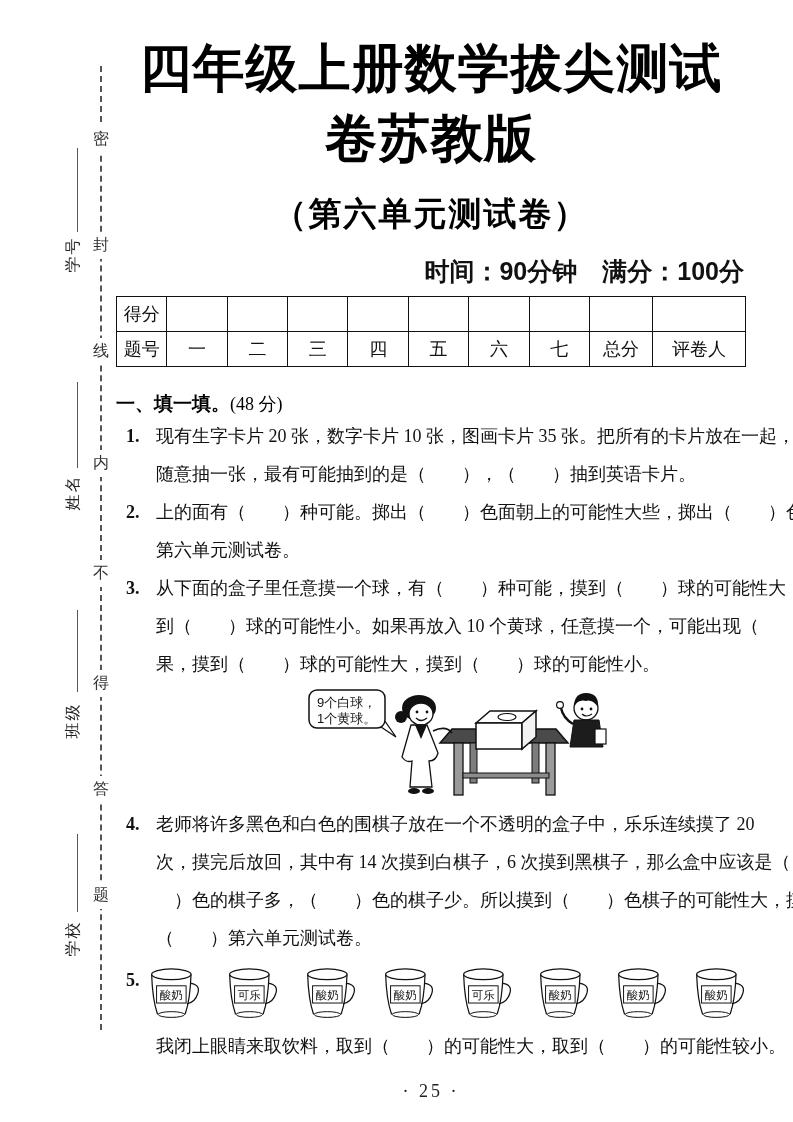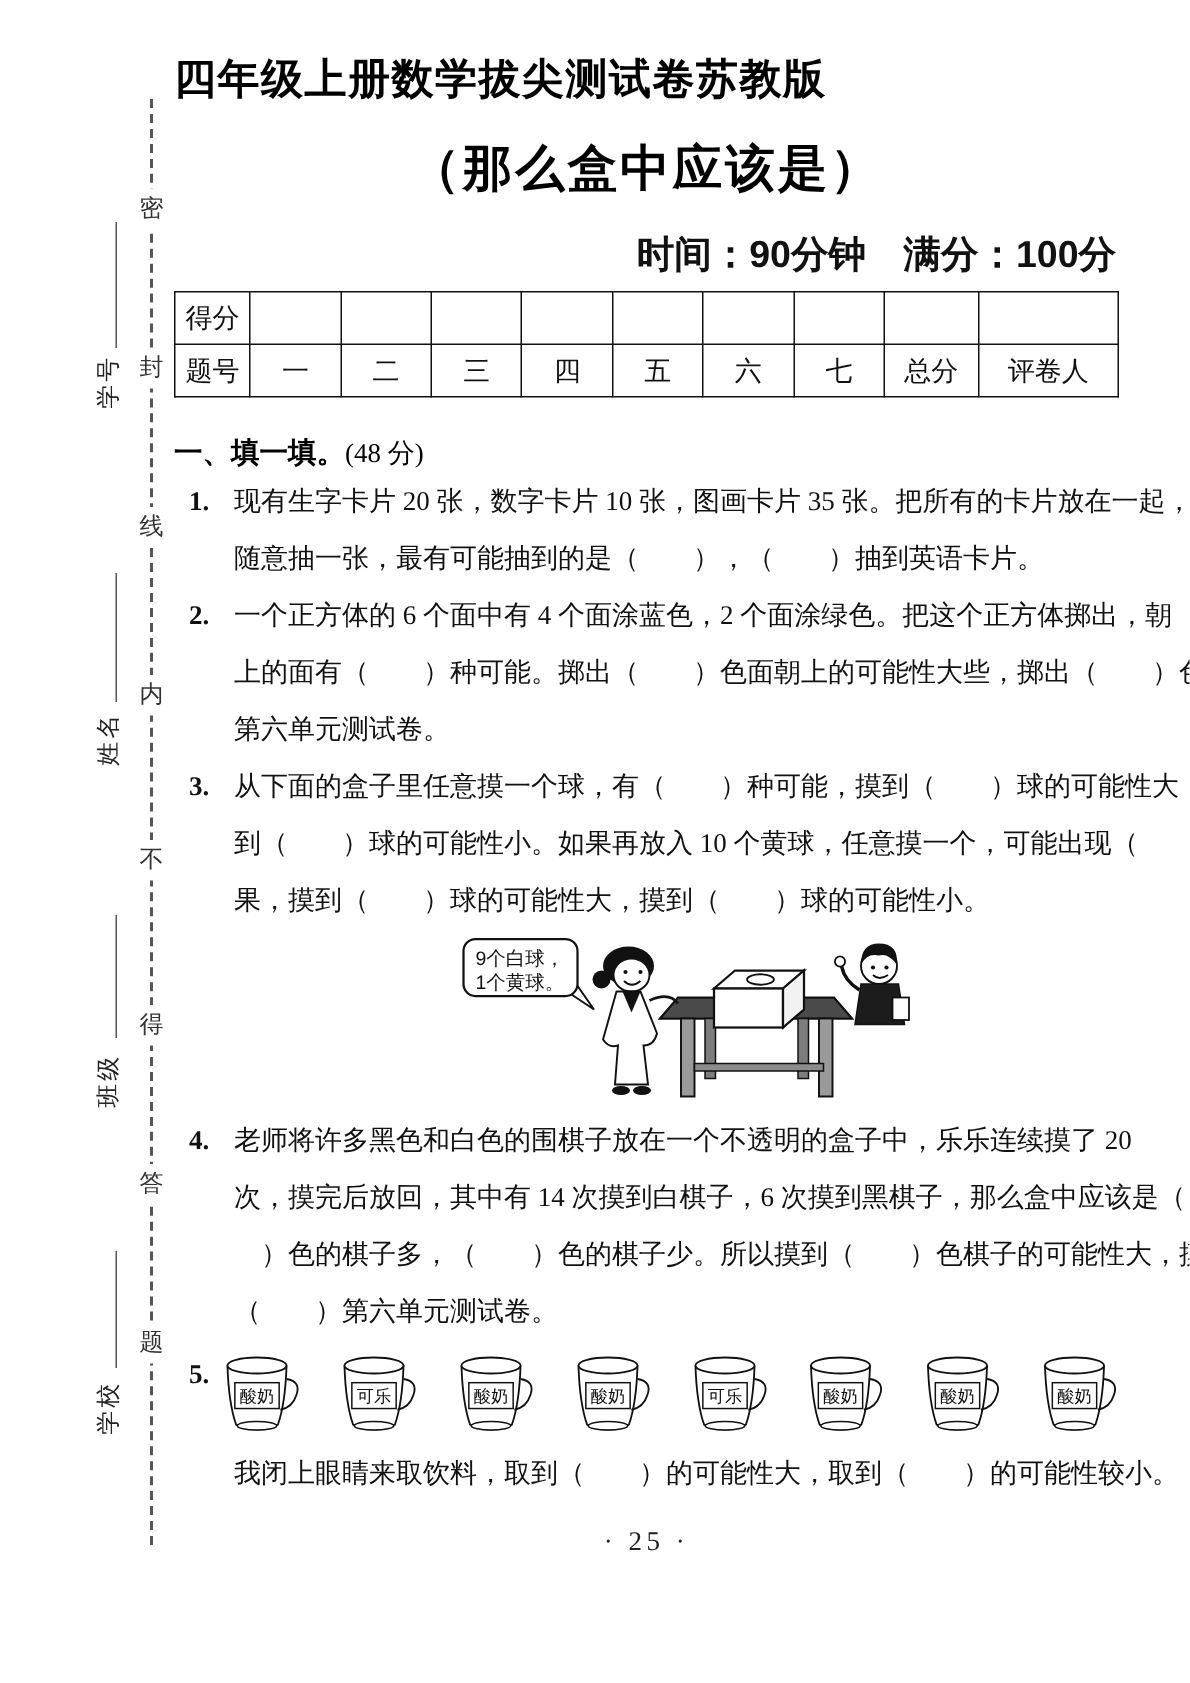--- a/index.html
+++ b/index.html
@@ -18,21 +18,21 @@
   }
   .field-line{position:absolute;left:77px;border-left:1.5px solid #555;width:0;}
   .v-label{
     position:absolute;left:50px;width:46px;text-align:center;font-size:16px;
     font-family:"Liberation Sans","DejaVu Sans",sans-serif;color:#222;
     transform:rotate(-90deg);transform-origin:center center;letter-spacing:2px;white-space:nowrap;
   }
   
   .content{position:absolute;left:116px;top:0;width:630px;}
   .title{
-    margin:34px 0 0;text-align:left;font-size:28px;font-weight:900;letter-spacing:1px;
+    margin:34px 0 0;text-align:center;font-size:52px;font-weight:900;letter-spacing:1px;
     font-family:"Liberation Sans","DejaVu Sans",sans-serif;color:#000;
   }
   .subtitle{
     margin:18px 0 0;text-align:center;font-size:33px;font-weight:900;letter-spacing:2px;
     font-family:"Liberation Sans","DejaVu Sans",sans-serif;color:#000;
   }
   .time-line{
     margin:18px 2px 0 0;text-align:right;font-size:25px;font-weight:600;
     font-family:"Liberation Sans","DejaVu Sans",sans-serif;color:#111;
   }
@@ -75,21 +75,21 @@
   <span class="seal-char" style="top:450px;">内</span>
   <span class="seal-char" style="top:560px;">不</span>
   <span class="seal-char" style="top:670px;">得</span>
   <span class="seal-char" style="top:776px;">答</span>
   <span class="seal-char" style="top:882px;">题</span>
 </aside>
 
 <main class="content">
 
   <h1 class="title">四年级上册数学拔尖测试卷苏教版</h1>
-  <h2 class="subtitle">（那么盒中应该是）</h2>
+  <h2 class="subtitle">（第六单元测试卷）</h2>
   <div class="time-line">时间：90分钟　满分：100分</div>
 
   <table class="score-table">
     <colgroup>
       <col style="width:8%">
         <col style="width:9.6%">
         <col style="width:9.6%">
         <col style="width:9.6%">
       <col style="width:9.6%">
         <col style="width:9.6%">
@@ -131,21 +131,20 @@
   </div>
 
   <div class="question">
     <span class="qnum">1.</span>
     <div class="qline">现有生字卡片 20 张，数字卡片 10 张，图画卡片 35 张。把所有的卡片放在一起，</div>
     <div class="qline">随意抽一张，最有可能抽到的是（　　），（　　）抽到英语卡片。</div>
   </div>
 
   <div class="question">
     <span class="qnum">2.</span>
-    <div class="qline">一个正方体的 6 个面中有 4 个面涂蓝色，2 个面涂绿色。把这个正方体掷出，朝</div>
     <div class="qline">上的面有（　　）种可能。掷出（　　）色面朝上的可能性大些，掷出（　　）色面</div>
     <div class="qline">第六单元测试卷。</div>
   </div>
 
   <div class="question">
     <span class="qnum">3.</span>
     <div class="qline">从下面的盒子里任意摸一个球，有（　　）种可能，摸到（　　）球的可能性大，摸</div>
     <div class="qline">到（　　）球的可能性小。如果再放入 10 个黄球，任意摸一个，可能出现（　　）种结</div>
     <div class="qline">果，摸到（　　）球的可能性大，摸到（　　）球的可能性小。</div>
 

